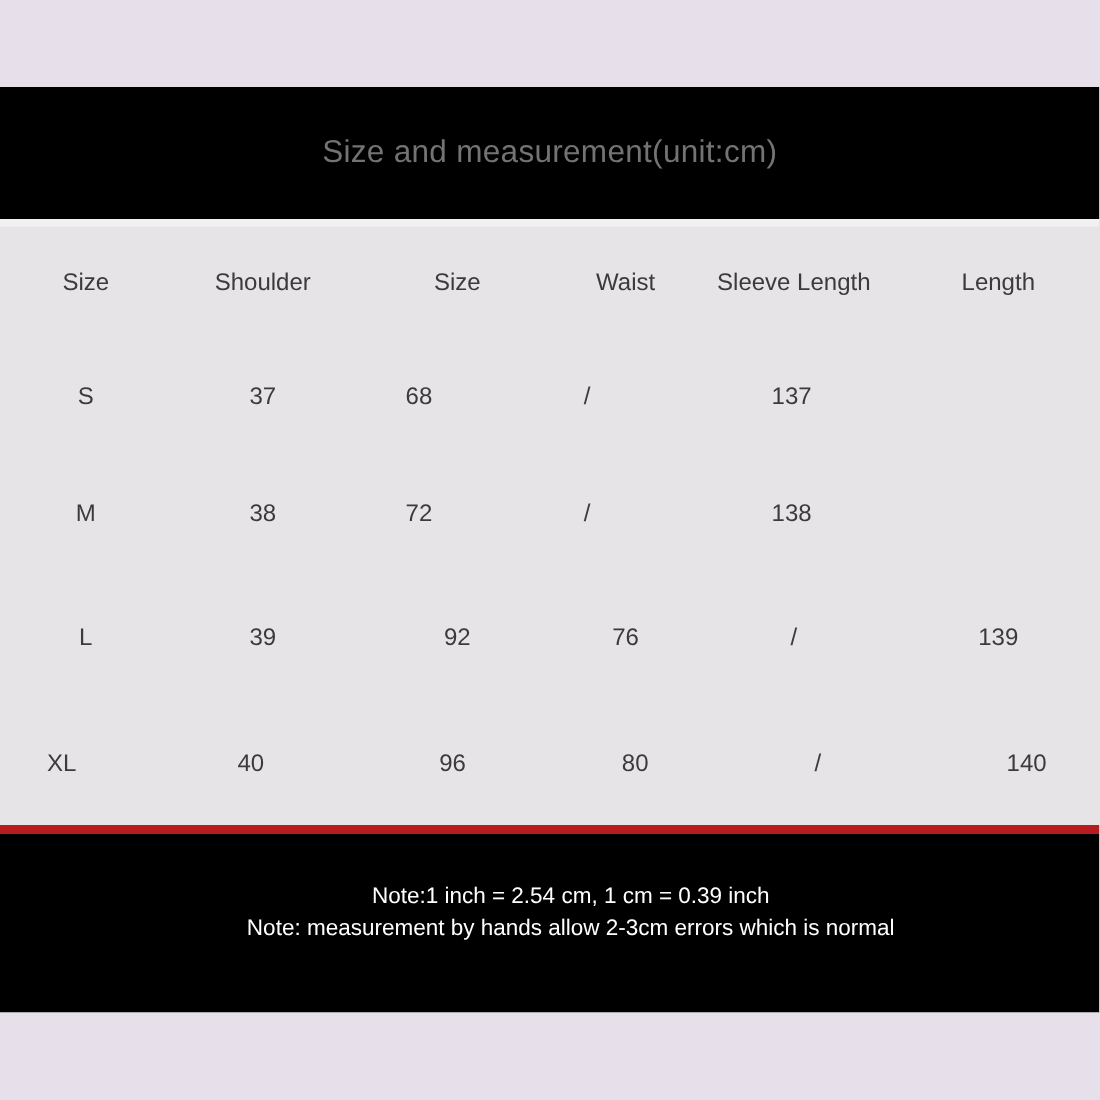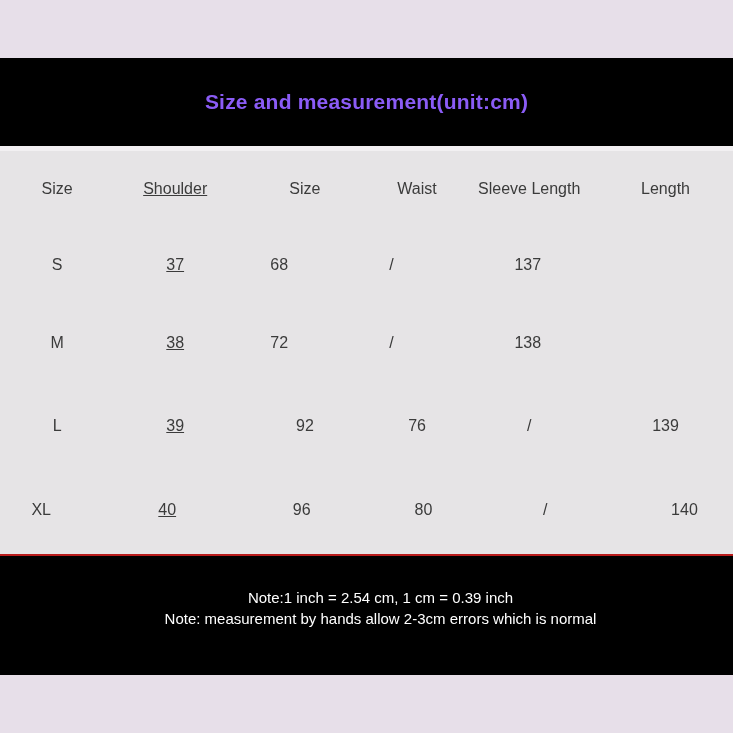--- a/index.html
+++ b/index.html
@@ -25,53 +25,53 @@
   .title-bar {
     width: 100%;
     height: 88px;
     background: #000000;
     display: flex;
     align-items: center;
     justify-content: center;
   }
   .title-bar h1 {
     margin: 0;
-    color: #8b5cf6;
+    color: #737373;
     font-size: 21px;
-    font-weight: 700;
+    font-weight: 400;
     letter-spacing: 0.2px;
   }
 
   .table-area {
     box-sizing: border-box;
     width: 100%;
     height: 410px;
     background: #e6e4e6;
     border-top: 5px solid #f2f0f2;
-    border-bottom: 2px solid #b91c1c;
+    border-bottom: 6px solid #b91c1c;
     color: #3b3b3b;
   }
   .trow {
     display: flex;
     align-items: center;
     width: 100%;
   }
   .trow.head  { height: 75px; }
   .trow.row-0 { height: 77px; }
   .trow.row-1 { height: 80px; }
   .trow.row-2 { height: 85px; }
   .trow.row-3 { height: 83px; gap: 41px; }
   .tcell {
     text-align: center;
     font-size: 16px;
     color: #3b3b3b;
     white-space: nowrap;
   }
   .c0 { width: 15.6%; }
-  .c1 { width: 16.6%; text-decoration: underline; }
+  .c1 { width: 16.6%; }
   .c2 { width: 18.8%; }
   .c3 { width: 11.8%; }
   .c4 { width: 18.8%; }
   .c5 { width: 18.4%; }
 
   .note-bar {
     box-sizing: border-box;
     width: 100%;
     height: 119px;
     background: #000000;

